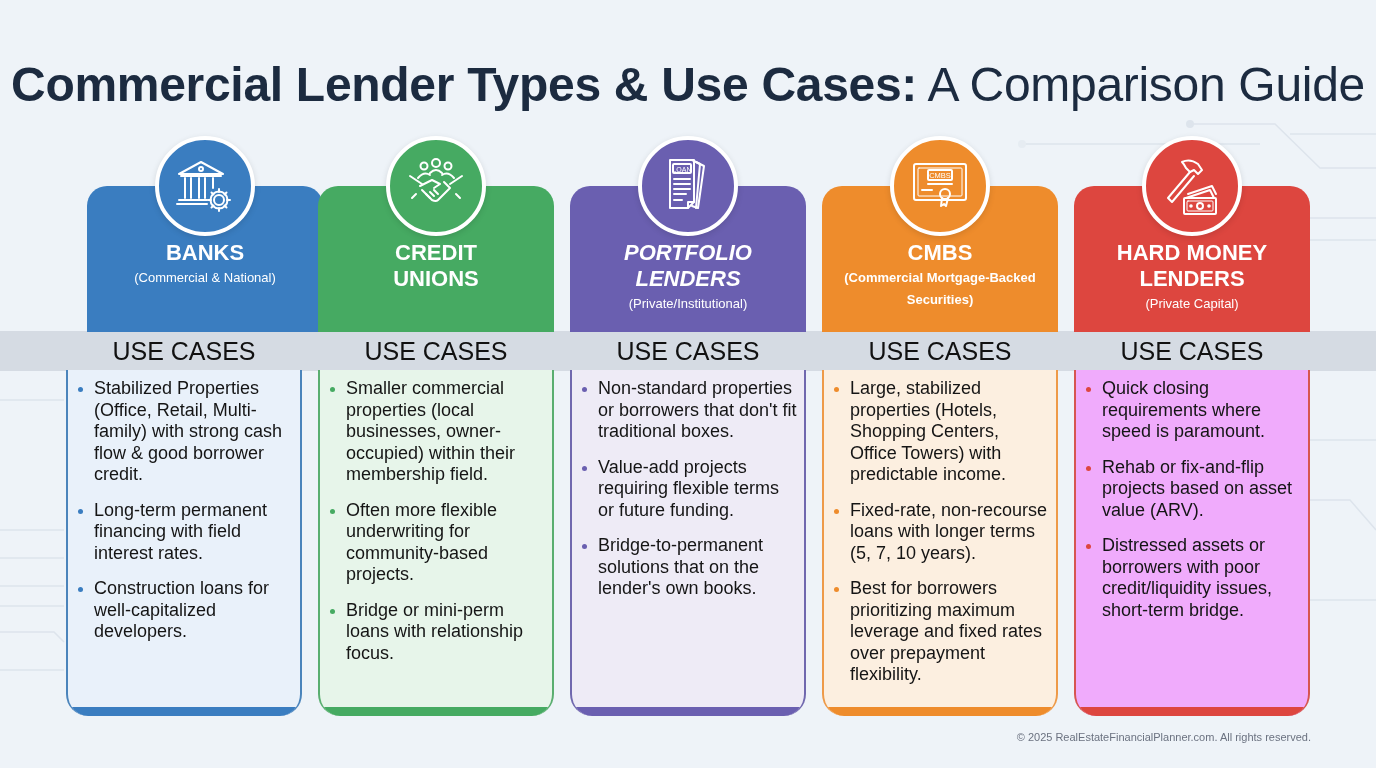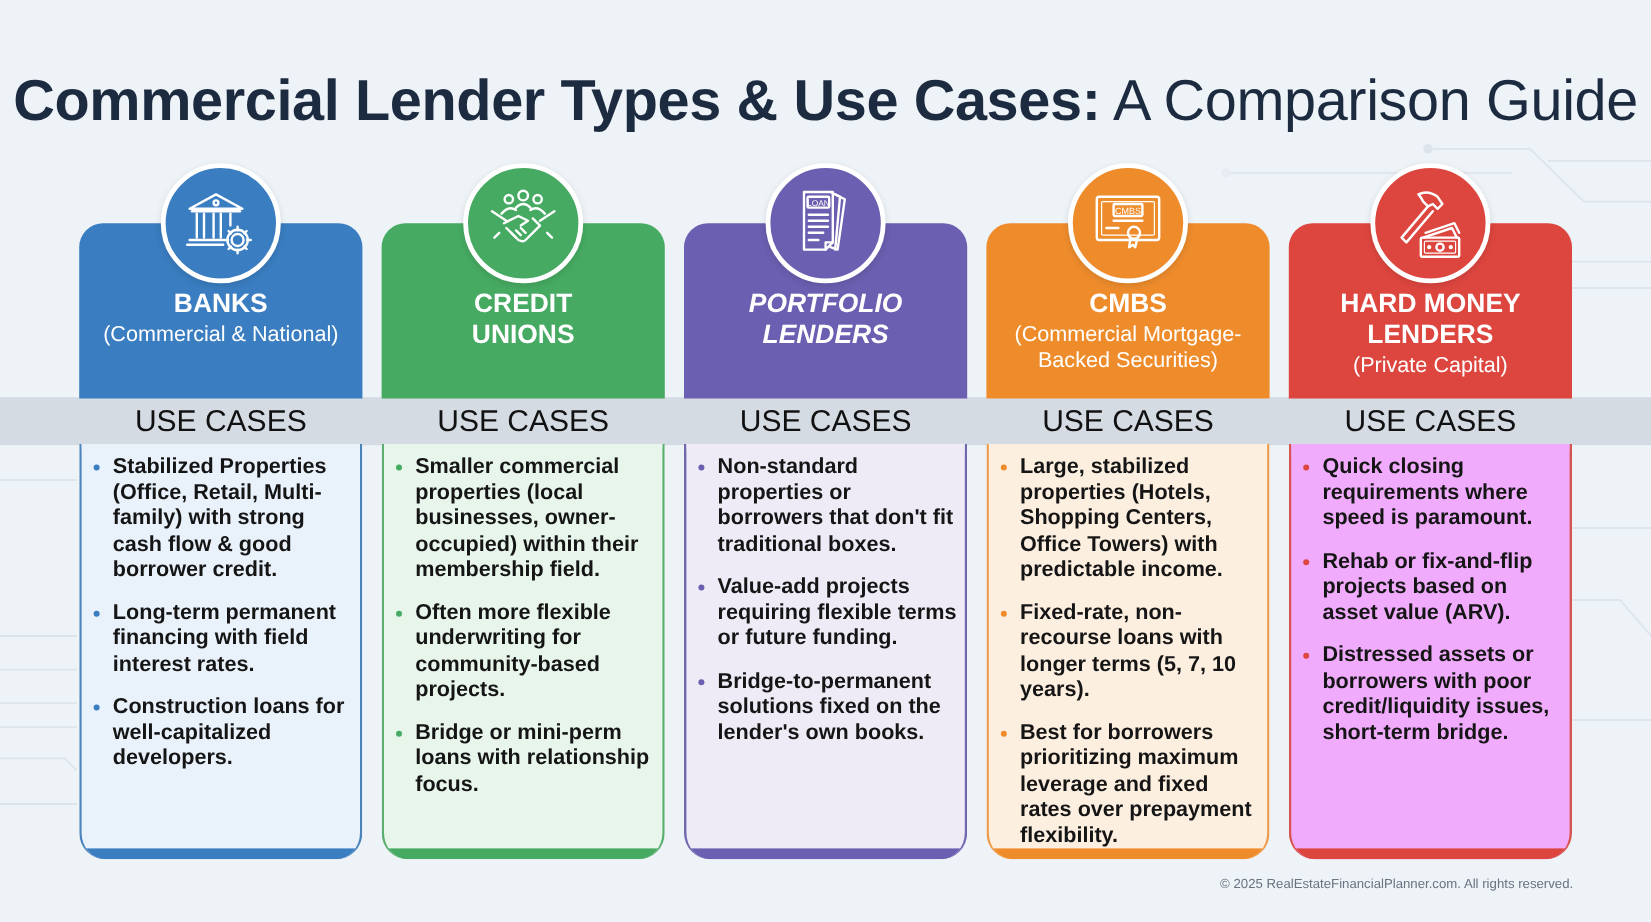--- a/index.html
+++ b/index.html
@@ -25,35 +25,34 @@
   .card-head {
     position: absolute; top: 0; left: 0; width: 236px; height: 146px;
     border-radius: 20px 20px 0 0;
     color: #fff; text-align: center;
   }
   .card-body {
     position: absolute; top: 184px; left: 0; width: 236px; height: 346px;
     border-width: 0 2px 0 2px; border-style: solid;
     border-radius: 0 0 22px 22px;
     overflow: hidden;
-    font-weight: bold;
   }
   .card-body .bottom-bar {
     position: absolute; left: 0; right: 0; bottom: 0; height: 9px;
   }
   .icon-circle {
     position: absolute; top: -50px; left: 68px; width: 100px; height: 100px;
     border-radius: 50%; border: 4px solid #fff;
     display: flex; align-items: center; justify-content: center;
     box-shadow: 0 2px 6px rgba(0,0,0,0.12);
   }
   .icon-circle svg { width: 64px; height: 64px; }
   .head-text { position: absolute; top: 54px; left: 0; width: 100%; }
   .head-main { font-size: 22px; font-weight: bold; line-height: 26px; }
-  .head-sub { font-size: 18px; line-height: 22px; margin-top: 1px; }
+  .head-sub { font-size: 13px; line-height: 22px; margin-top: 1px; }
 
   .band {
     position: absolute; top: 331px; left: 0; width: 1376px; height: 40px;
     background: #d5dbe3;
   }
   .band-label {
     position: absolute; top: 331px; width: 236px; height: 40px;
     text-align: center; line-height: 40px; font-size: 25px; color: #111;
   }
 
@@ -95,21 +94,21 @@
   <circle cx="1022" cy="144" r="4" fill="#e6ecf2"></circle>
 </svg>
 
 <div class="title">
   <span class="bold">Commercial Lender Types &amp; Use Cases:</span><span class="light"> A Comparison Guide</span>
 </div>
 
 <div class="band"></div>
 
 <div class="card" style="left:66px;">
-  <div class="card-head" style="background:#3a7dc0;">
+  <div class="card-head" style="background:#3a7dc0;margin-left:21px;">
     <div class="icon-circle" style="background:#3a7dc0;">
       <svg viewBox="0 0 64 64" fill="none" stroke="#fff" stroke-width="2" stroke-linecap="round" stroke-linejoin="round">
         <path d="M6 20 L28 8 L50 20 Z"></path>
           <circle cx="28" cy="15" r="2"></circle>
         <path d="M8 22 H48"></path>
           <path d="M12 24 V44 M18 24 V44 M26 24 V44 M32 24 V44 M40 24 V34"></path>
         <path d="M6 46 H34 M4 50 H34"></path>
         <circle cx="46" cy="46" r="5"></circle>
         <path d="M46 35 V38 M46 54 V57 M35 46 H38 M54 46 H57 M38.5 38.5 L40.5 40.5 M51.5 51.5 L53.5 53.5 M38.5 53.5 L40.5 51.5 M51.5 40.5 L53.5 38.5"></path>
         <circle cx="46" cy="46" r="8.5"></circle>
@@ -169,27 +168,28 @@
         <path d="M36 6 L44 10 L40 54"></path>
         <path d="M14 6 H38 V48 L32 54 H14 Z"></path>
         <path d="M32 54 V48 H38"></path>
         <rect x="17" y="10" width="18" height="9" rx="1"></rect>
         <text x="26" y="17.5" font-size="7" fill="#fff" stroke="none" text-anchor="middle" font-family="Liberation Sans, sans-serif">LOAN</text>
         <path d="M18 25 H34 M18 30 H34 M18 35 H34 M18 40 H30 M18 46 H26"></path>
       </svg>
     </div>
     <div class="head-text">
       <div class="head-main" style="width:140px;margin:0 auto;font-style:italic;">PORTFOLIO LENDERS</div>
+      <div class="head-sub">(Private/Institutional)</div>
     </div>
   </div>
   <div class="card-body" style="background:#eeebf6;border-color:#7068ae;">
     <ul class="uses" style="--dot:#6a5fb0;">
       <li>Non-standard properties or borrowers that don't fit traditional boxes.</li>
       <li>Value-add projects requiring flexible terms or future funding.</li>
-      <li>Bridge-to-permanent solutions fixed on the lender's own books.</li>
+      <li>Bridge-to-permanent solutions that on the lender's own books.</li>
     </ul>
     <div class="bottom-bar" style="background:#6a5fb0;"></div>
   </div>
 </div>
 <div class="band-label" style="left:570px;">USE CASES</div>
 
 <div class="card" style="left:822px;">
   <div class="card-head" style="background:#ee8c2c;">
     <div class="icon-circle" style="background:#ee8c2c;">
       <svg viewBox="0 0 64 64" fill="none" stroke="#fff" stroke-width="2" stroke-linecap="round" stroke-linejoin="round">
@@ -197,21 +197,21 @@
         <rect x="10" y="14" width="44" height="28" rx="1" stroke-width="1"></rect>
         <rect x="20" y="16" width="24" height="10" rx="1"></rect>
         <text x="32" y="24" font-size="7.5" fill="#fff" stroke="none" text-anchor="middle" font-family="Liberation Sans, sans-serif">CMBS</text>
         <path d="M20 30 H44 M14 36 H24"></path>
         <circle cx="37" cy="40" r="5"></circle>
         <path d="M34 44 L33 52 L36 50 L38 52 L40 44"></path>
       </svg>
     </div>
     <div class="head-text">
       <div class="head-main">CMBS</div>
-      <div class="head-sub" style="width:220px;margin:1px auto 0;">(Commercial Mortgage-Backed Securities)</div>
+      <div class="head-sub" style="width:220px;margin:1px auto 0;font-weight:bold;">(Commercial Mortgage-Backed Securities)</div>
     </div>
   </div>
   <div class="card-body" style="background:#fcefe0;border-color:#ee9a48;">
     <ul class="uses" style="--dot:#ee8c2c;">
       <li>Large, stabilized properties (Hotels, Shopping Centers, Office Towers) with predictable income.</li>
       <li>Fixed-rate, non-recourse loans with longer terms (5, 7, 10 years).</li>
       <li>Best for borrowers prioritizing maximum leverage and fixed rates over prepayment flexibility.</li>
     </ul>
     <div class="bottom-bar" style="background:#ee8c2c;"></div>
   </div>

